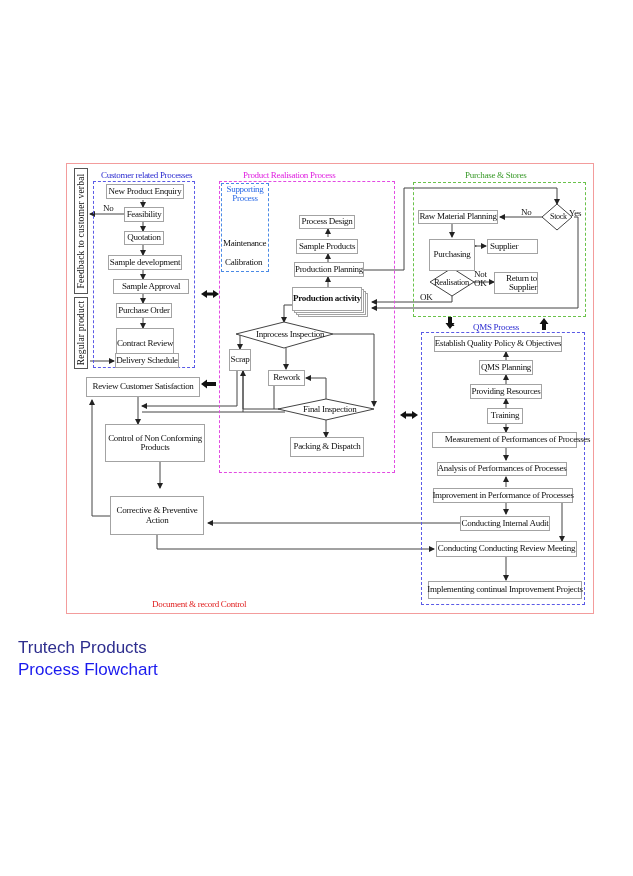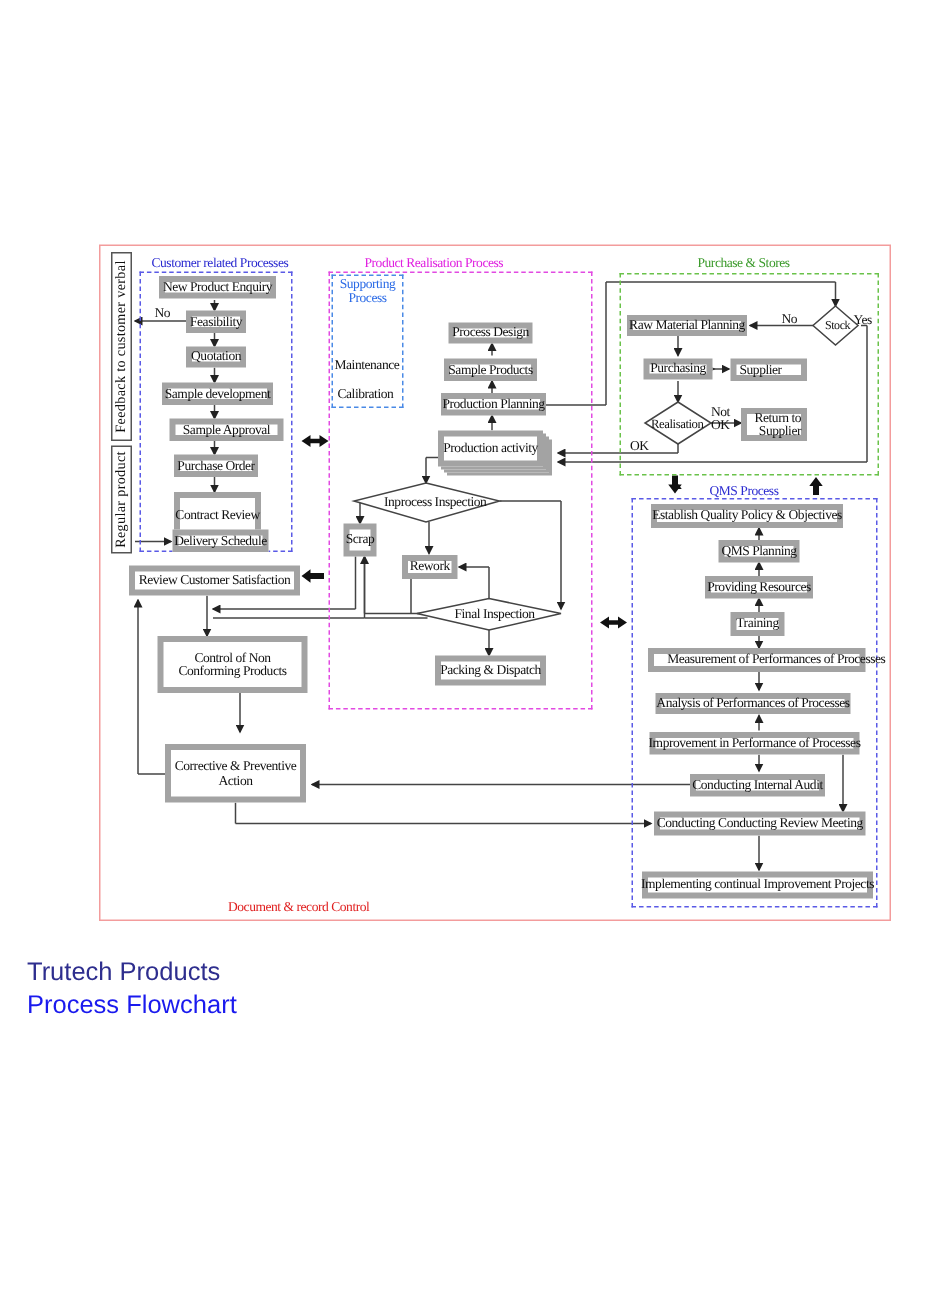--- a/index.html
+++ b/index.html
@@ -1,17 +1,17 @@
 <!DOCTYPE html>
 <html><head>
 <meta charset="utf-8">
 <style>
   html,body{margin:0;padding:0;background:#fff;}
   body{width:633px;height:876px;position:relative;overflow:hidden;font-family:"Liberation Serif",serif;}
-  .box{position:absolute;border:4px solid #a3a3a3;background:#fff;font-size:9px;color:#111;display:flex;align-items:center;justify-content:center;text-align:center;line-height:1.05;letter-spacing:-0.3px;white-space:nowrap;box-sizing:border-box;}
+  .box{position:absolute;border:1px solid #a3a3a3;background:#fff;font-size:9px;color:#111;display:flex;align-items:center;justify-content:center;text-align:center;line-height:1.05;letter-spacing:-0.3px;white-space:nowrap;box-sizing:border-box;}
   .box.wrap{white-space:normal;}
   .lbl{position:absolute;font-size:9px;color:#111;white-space:nowrap;letter-spacing:-0.3px;}
   .grp{position:absolute;box-sizing:border-box;}
   .gtitle{position:absolute;font-size:9px;white-space:nowrap;letter-spacing:-0.3px;}
   svg.lines{position:absolute;left:0;top:0;}
   .vtext{position:absolute;border:1px solid #555;background:#fff;font-size:9.5px;color:#111;box-sizing:border-box;}
   .vtext span{position:absolute;left:50%;top:50%;transform:translate(-50%,-50%) rotate(-90deg);white-space:nowrap;letter-spacing:0.2px;}
   .title{position:absolute;left:18px;font-family:"Liberation Sans",sans-serif;font-size:17px;white-space:nowrap;}
 </style>
 </head>
@@ -154,35 +154,35 @@
 <div class="lbl" style="left:223px;top:238px;">Maintenance</div>
 <div class="lbl" style="left:225px;top:257px;">Calibration</div>
 
 <div class="box" style="left:299px;top:215px;width:56px;height:14px;">Process Design</div>
 <div class="box" style="left:296px;top:239px;width:62px;height:15px;">Sample Products</div>
 <div class="box" style="left:294px;top:262px;width:70px;height:15px;">Production Planning</div>
 
 <div class="box" style="left:298px;top:293px;width:70px;height:24px;"></div>
 <div class="box" style="left:296px;top:291px;width:70px;height:24px;"></div>
 <div class="box" style="left:294px;top:289px;width:70px;height:24px;"></div>
-<div class="box" style="left:292px;top:287px;width:70px;height:24px;">Production activity</div>
+<div class="box" style="left:292px;top:287px;width:70px;height:24px;font-weight:bold;">Production activity</div>
 
 <div class="lbl" style="left:256px;top:329px;">Inprocess Inspection</div>
 <div class="box" style="left:229px;top:349px;width:22px;height:22px;">Scrap</div>
 <div class="box" style="left:268px;top:370px;width:37px;height:16px;">Rework</div>
 <div class="lbl" style="left:303px;top:404px;">Final Inspection</div>
 <div class="box" style="left:290px;top:437px;width:74px;height:20px;">Packing &amp; Dispatch</div>
 
 <div class="grp" style="left:413px;top:182px;width:173px;height:135px;border:1px dashed #6ac24a;"></div>
 <div class="gtitle" style="left:465px;top:170px;color:#3a9a2a;">Purchase &amp; Stores</div>
 <div class="box" style="left:418px;top:210px;width:80px;height:14px;">Raw Material Planning</div>
 <div class="lbl" style="left:521px;top:207px;">No</div>
 <div class="lbl" style="left:550px;top:212px;font-size:8px;">Stock</div>
 <div class="lbl" style="left:569px;top:208px;">Yes</div>
-<div class="box" style="left:429px;top:239px;width:46px;height:14px;">Purchasing</div>
+<div class="box" style="left:429px;top:239px;width:46px;height:32px;">Purchasing</div>
 <div class="box" style="left:487px;top:239px;width:51px;height:15px;justify-content:flex-start;padding-left:2px;">Supplier</div>
 <div class="lbl" style="left:434px;top:277px;font-size:8.5px;">Realisation</div>
 <div class="lbl" style="left:474px;top:270px;width:14px;white-space:normal;line-height:1.05;">Not OK</div>
 <div class="box wrap" style="left:494px;top:272px;width:44px;height:22px;text-align:right;">Return to Supplier</div>
 <div class="lbl" style="left:420px;top:292px;">OK</div>
 
 <div class="grp" style="left:421px;top:332px;width:164px;height:273px;border:1px dashed #5a5ae6;"></div>
 <div class="gtitle" style="left:473px;top:322px;color:#2a2ad0;">QMS Process</div>
 <div class="box" style="left:434px;top:336px;width:128px;height:16px;">Establish Quality Policy &amp; Objectives</div>
 <div class="box" style="left:479px;top:360px;width:54px;height:15px;">QMS Planning</div>

